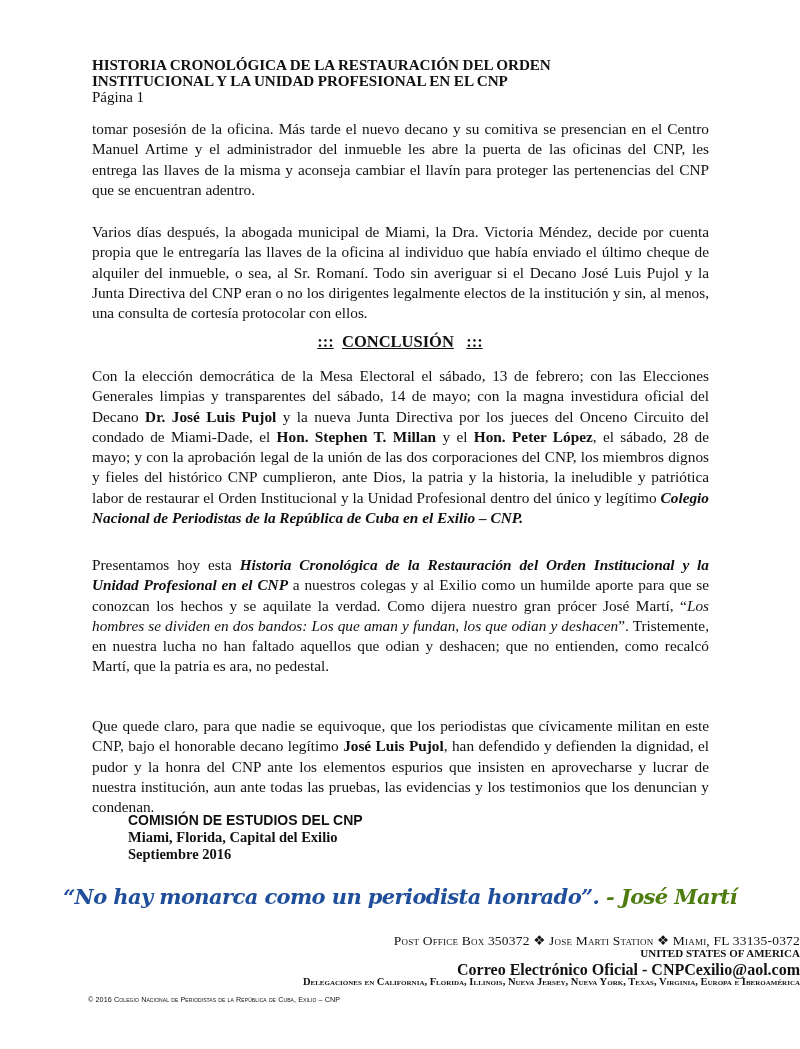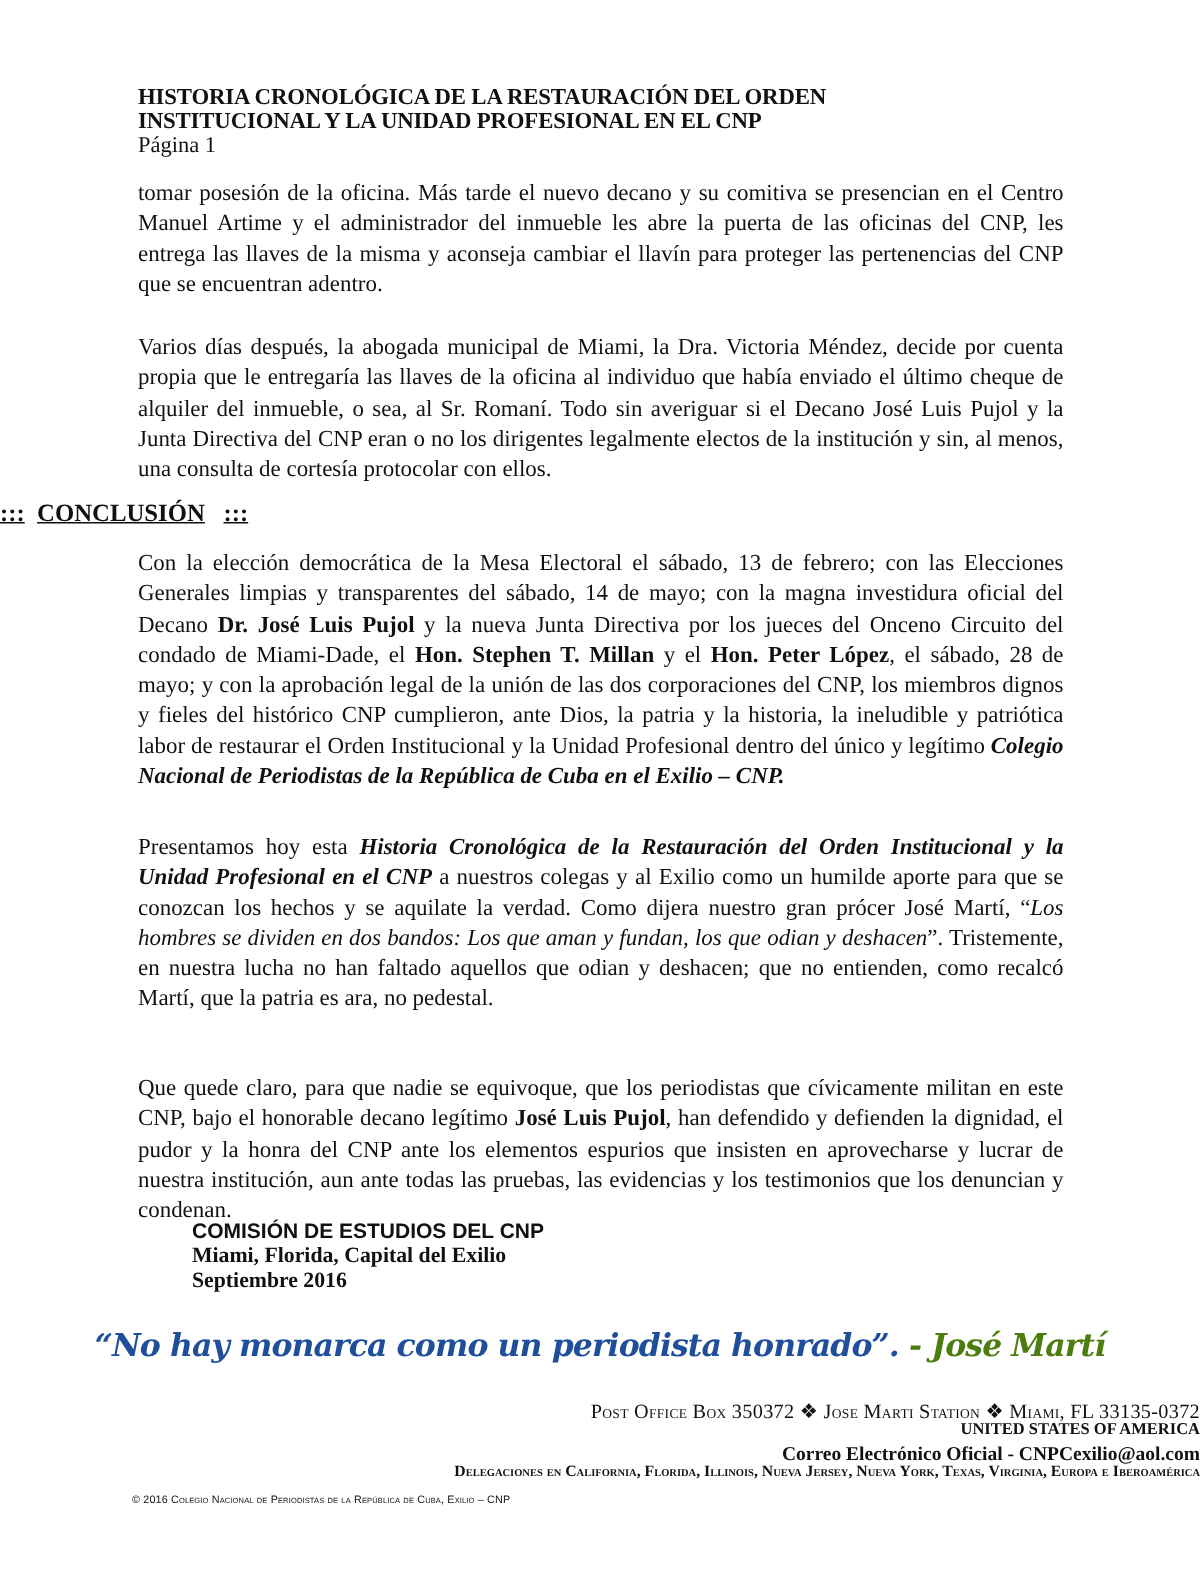--- a/index.html
+++ b/index.html
@@ -4,35 +4,35 @@
 <style>
   html, body { margin:0; padding:0; background:#ffffff; }
   body { width:800px; height:1049px; position:relative; overflow:hidden; color:#111; font-family:"Liberation Serif", serif; }
   .page { position:absolute; left:0; top:0; width:800px; height:808px; }
   .hdr { position:absolute; left:92px; top:57px; width:620px; }
   .hdr .t { font-weight:bold; font-size:15.2px; line-height:16px; letter-spacing:-0.1px; }
   .hdr .pg { font-size:15px; line-height:17px; }
   .body { position:absolute; left:92px; width:617px; font-size:15.3px; line-height:20.3px; text-align:justify; }
   .p1 { top:119px; }
   .p2 { top:222px; }
-  .heading { position:absolute; left:0; width:800px; top:332px; text-align:left; font-weight:bold; font-size:16.5px; }
+  .heading { position:absolute; left:0; width:800px; top:332px; text-align:center; font-weight:bold; font-size:16.5px; }
   .heading span { text-decoration:underline; }
   .p3 { top:366px; }
   .p4 { top:555px; }
   .p5 { top:687px;margin-top:29px; }
   .sig { position:absolute; left:92px; top:812px;margin-left:36px; }
   .sig .org { font-family:"Liberation Sans", sans-serif; font-weight:bold; font-size:14px; line-height:17px; }
   .sig .ln { font-weight:bold; font-size:14.5px; line-height:17px; }
   .quote { position:absolute; left:0; width:800px; top:884px; text-align:center; font-weight:bold; font-style:italic; font-size:21px; font-family:"DejaVu Serif", serif; letter-spacing:-0.6px; }
   .quote .q { color:#1f4e9a; }
   .quote .a { color:#4d7c0f; }
   .foot { position:absolute; left:0; width:800px; text-align:right; }
   .f1 { top:932px; font-size:13.5px; font-variant:small-caps; letter-spacing:0.2px; }
   .f2 { top:947px; font-size:11px;font-weight:bold; }
-  .f3 { top:961px; font-size:13px; font-weight:bold; }
+  .f3 { top:961px; font-size:16px; font-weight:bold; }
   .f4 { top:976px; font-size:10.5px; font-variant:small-caps; font-weight:bold; }
   .copy { position:absolute; left:88px; top:995px; font-family:"Liberation Sans", sans-serif; font-size:7.2px; font-variant:small-caps; letter-spacing:0.1px; }
   b, strong { font-weight:bold; }
   i { font-style:italic; }
 </style>
 </head>
 <body>
 
 <div class="page">
 

